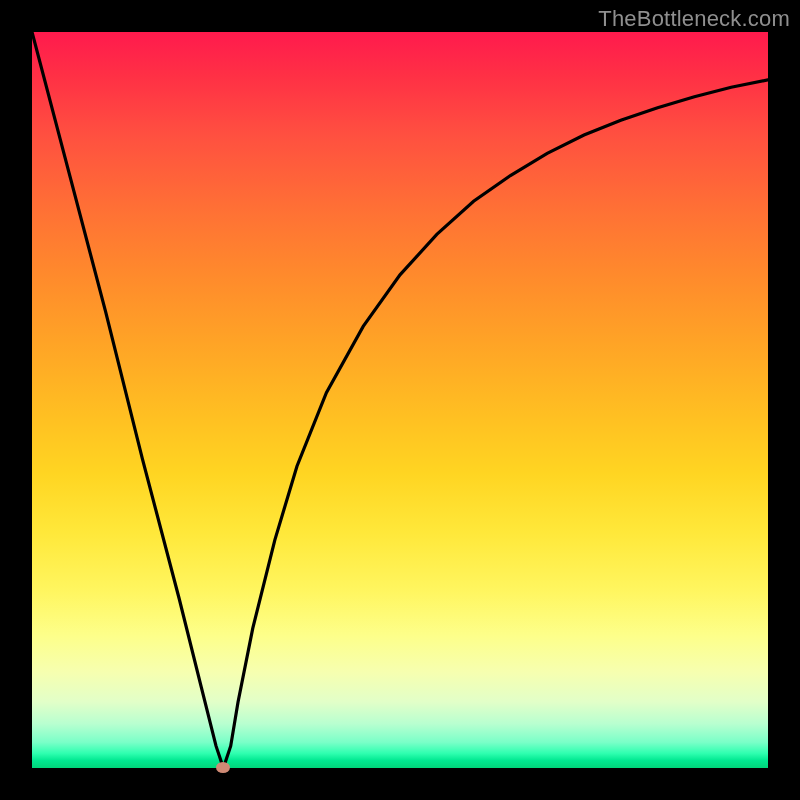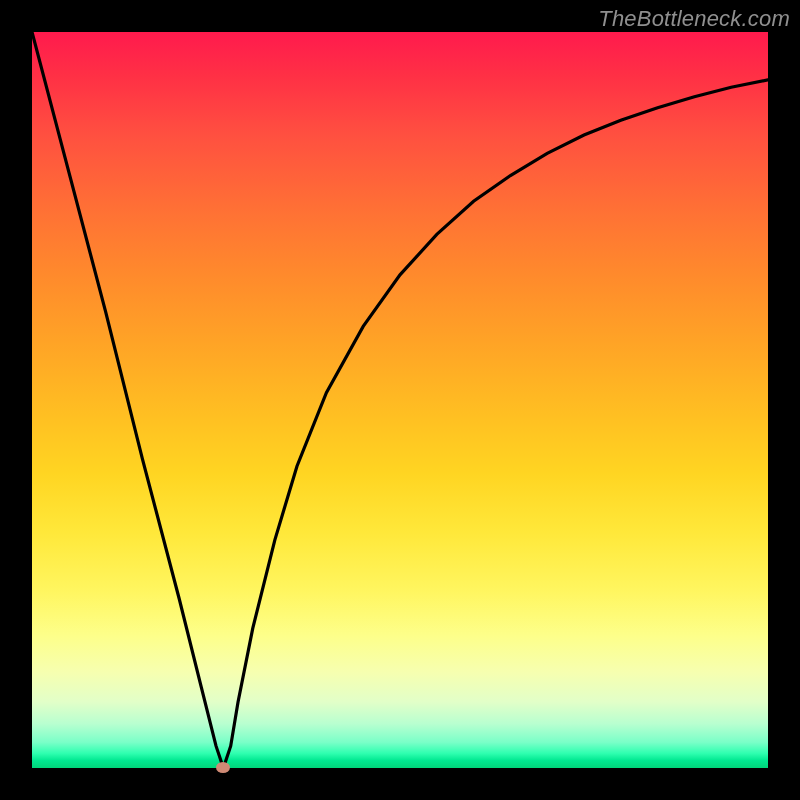--- a/index.html
+++ b/index.html
@@ -2,21 +2,20 @@
 <html><head>
 <meta charset="utf-8">
 <style>
   * { margin: 0; padding: 0; box-sizing: border-box; }
   html, body { width: 800px; height: 800px; overflow: hidden; background: #000; }
   .frame {
     width: 800px;
     height: 800px;
     background: #000;
     position: relative;
-    font-style: italic;
   }
   .plot-area {
     position: absolute;
     left: 32px;
     top: 32px;
     width: 736px;
     height: 736px;
     background: linear-gradient(to bottom,
       #ff1a4d 0%,
       #ff3045 6%,

